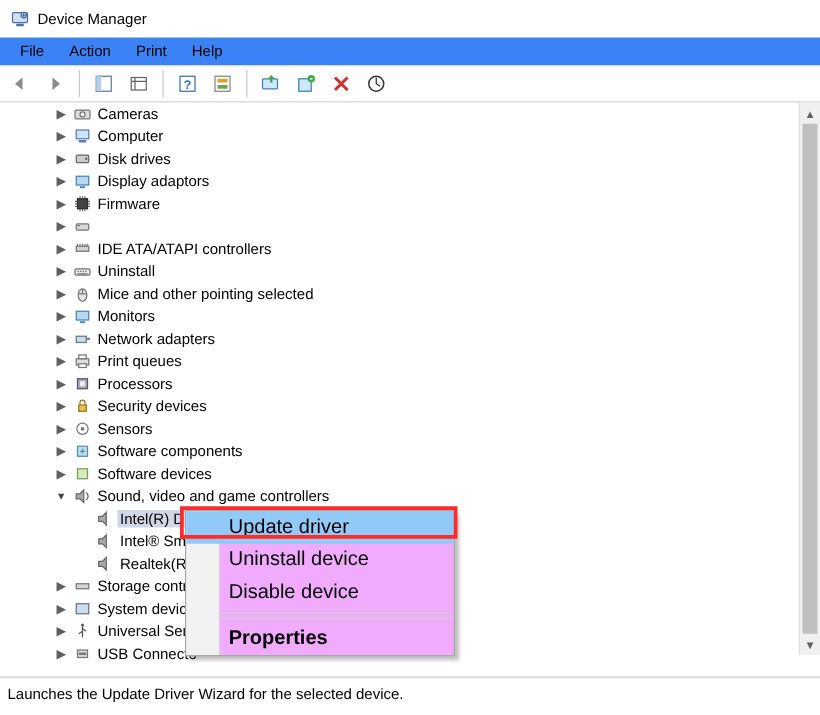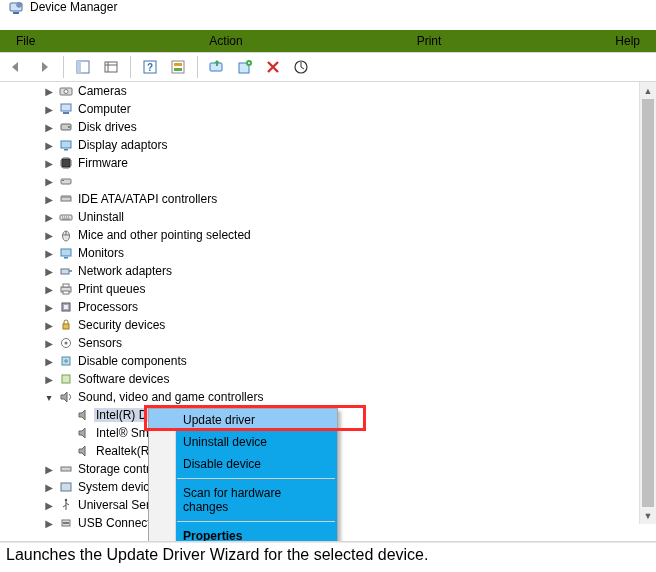--- a/index.html
+++ b/index.html
@@ -9,38 +9,37 @@
     font-size: 12px;
     background: #fff;
     color: #000;
     width: 656px;
     height: 572px;
     overflow: hidden;
   }
   .titlebar {
     height: 30px;
     display: flex;
-    align-items: flex-start;
+    align-items: center;
     padding: 0 8px;
     background: #fff;
   }
   .titlebar .app-icon {
     width: 16px; height: 16px;
     margin-right: 6px;
     display: inline-flex;
     align-items: center; justify-content: center;
   }
   .titlebar .title { font-size: 12px; }
   .menubar {
     height: 22px;
     display: flex;
     align-items: center;
     padding: 0 6px;
-    background: #4d7c0f;
-    justify-content: space-between;
+    background: #3b82f6;
   }
   .menubar .menu-item {
     padding: 2px 10px;
     cursor: default;
   }
   .toolbar {
     height: 30px;
     display: flex;
     align-items: center;
     padding: 0 4px;
@@ -108,26 +107,26 @@
     display:inline-flex; align-items:center; justify-content:center;
     flex: 0 0 16px;
   }
   .label { padding: 0 2px; }
   .label.sel {
     background: #d0d8e8;
   }
   .context-menu {
     position: absolute;
     left: 148px; top: 326px;
-    width: 190px;
-    background: #0ea5e9;
+    width: 216px;
+    background: #f0abfc;
     border: 1px solid #a7a7a7;
     box-shadow: 3px 3px 3px rgba(0,0,0,0.25);
     z-index: 10;
-    font-size: 12px;
+    font-size: 16px;
   }
   .context-menu::before {
     content:"";
     position:absolute; left:26px; top:0; bottom:0;
     width:1px; background:#d8d8d8;
   }
   .context-menu .gutter {
     position:absolute; left:0; top:0; bottom:0; width:26px;
     background:#f2f2f2;
   }
@@ -150,21 +149,21 @@
     left: 144px; top: 323px;
     width: 222px; height: 26px;
     border: 3px solid #ff2a2a;
     z-index: 20;
     pointer-events: none;
   }
   .statusbar {
     height: 24px;
     display:flex; align-items:center;
     padding: 0 6px;
-    font-size: 16px;
+    font-size: 12px;
     background:#fff;
     border-top:1px solid #e8e8e8;
   }
   svg { display:block; }
 </style>
 </head>
 <body>
 
 <div class="titlebar">
   <span class="app-icon">
@@ -404,21 +403,21 @@
       <span class="label">Sensors</span>
     </div>
     <div class="node indent1">
       <span class="twist">▶</span>
       <span class="dev-icon">
           <svg width="14" height="14" viewBox="0 0 14 14">
             <rect x="3" y="3" width="8" height="8" fill="#c0dce8" stroke="#5090b0"></rect>
             <path d="M5 7h4M7 5v4" stroke="#5090b0"></path>
           </svg>
         </span>
-      <span class="label">Disable components</span>
+      <span class="label">Software components</span>
     </div>
     <div class="node indent1">
       <span class="twist">▶</span>
       <span class="dev-icon">
           <svg width="14" height="14" viewBox="0 0 14 14">
             <rect x="3" y="3" width="8" height="8" fill="#d8e8c0" stroke="#7aa050"></rect>
           </svg>
         </span>
       <span class="label">Software devices</span>
     </div>
@@ -508,21 +507,20 @@
     </div>
     <div class="arrow">▼</div>
   </div>
 
   <div class="context-menu">
     <div class="gutter"></div>
     <div class="ctx-item hl">Update driver</div>
     <div class="ctx-item">Uninstall device</div>
     <div class="ctx-item">Disable device</div>
     <div class="ctx-sep"></div>
-    <div class="ctx-item">Scan for hardware changes</div>
     <div class="ctx-sep"></div>
     <div class="ctx-item bold">Properties</div>
   </div>
 
   <div class="highlight-box"></div>
 </div>
 
 <div class="statusbar">
   <span>Launches the Update Driver Wizard for the selected device.</span>
 </div>

